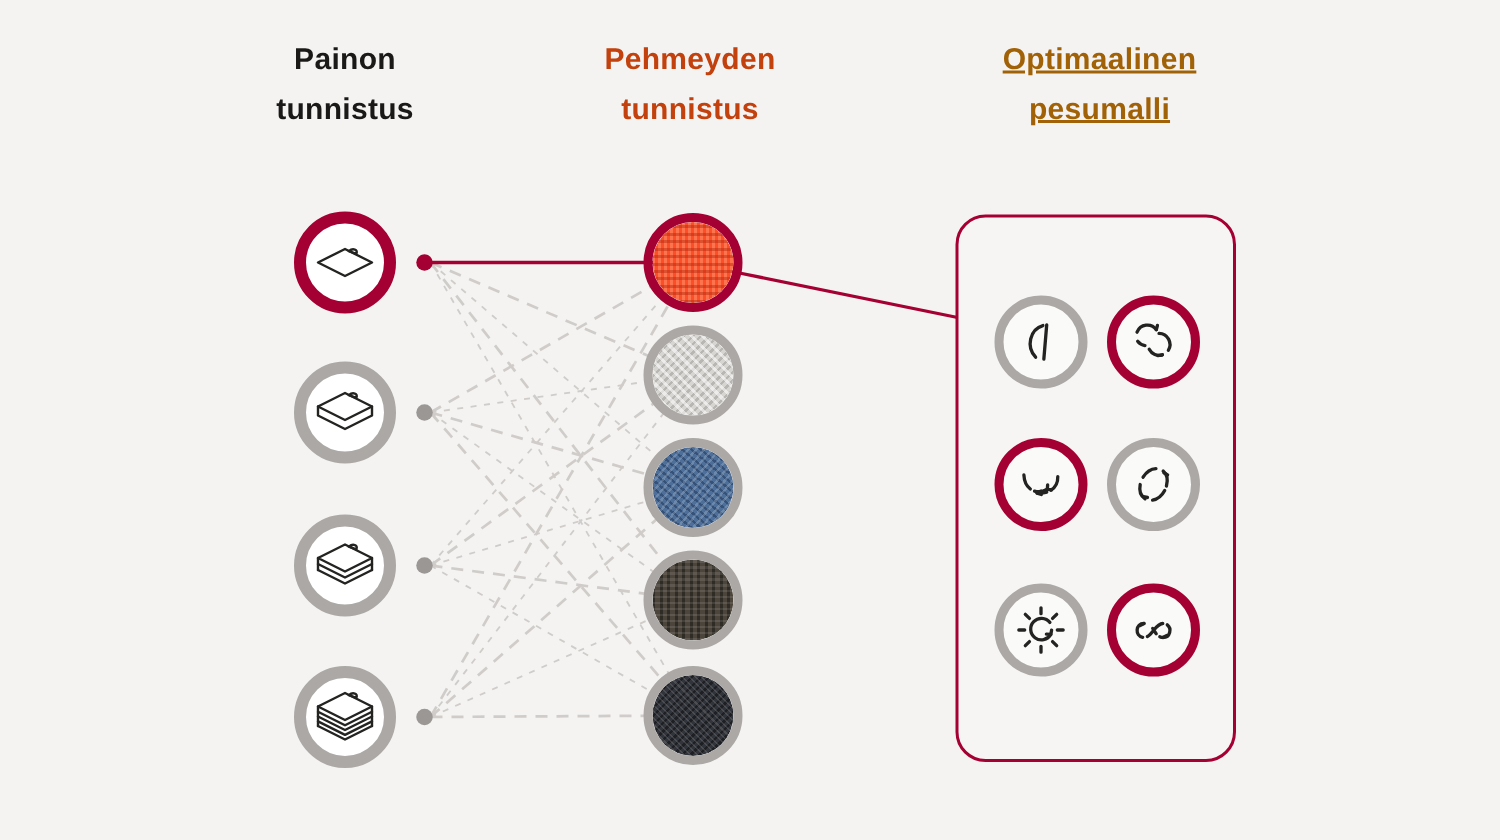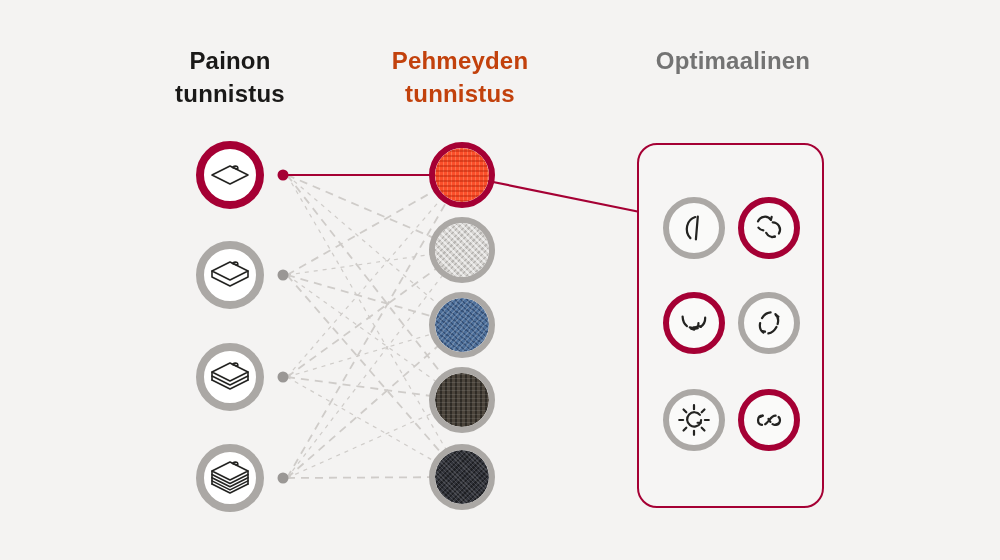--- a/index.html
+++ b/index.html
@@ -1,19 +1,19 @@
 <!DOCTYPE html>
 <html><head>
 <meta charset="utf-8">
 <style>
   html,body{margin:0;padding:0;}
   body{font-family:"Liberation Sans","DejaVu Sans",sans-serif;background:#e9e9e9;}
   #stage{position:relative;width:1000px;height:560px;background:#f4f3f2;overflow:hidden;}
-  .col-title{position:absolute;top:44px;text-align:center;font-weight:bold;
-    font-size:24px;line-height:33px;color:#1a1918;letter-spacing:.2px;}
+  .col-title{position:absolute;top:24px;text-align:center;font-weight:bold;
+    font-size:20px;line-height:33px;color:#1a1918;letter-spacing:.2px;}
   .col-title span{display:block;}
   #net{position:absolute;left:0;top:0;}
   .node{position:absolute;border-radius:50%;box-sizing:border-box;
     display:flex;align-items:center;justify-content:center;background:#fff;}
   .fabric-wrap{position:absolute;border-radius:50%;box-sizing:border-box;overflow:hidden;}
   .fabric{position:absolute;inset:0;border-radius:50%;}
   .tex-orange-knit{background-image:
     repeating-linear-gradient(0deg, rgba(170,30,5,.40) 0 2px, rgba(255,255,255,0) 2px 5px),
     repeating-linear-gradient(90deg, rgba(255,160,120,.45) 0 1.5px, rgba(255,255,255,0) 1.5px 4px);}
   .tex-gray-linen{background-image:
@@ -65,22 +65,23 @@
     </svg>
 
   <div class="col-title" style="left: 105px; width: 250px; color: rgb(26, 25, 24);">
     <span>Painon</span>
     <span>tunnistus</span>
   </div>
   <div class="col-title" style="left: 335px; width: 250px; color: #c2410c;">
     <span>Pehmeyden</span>
     <span>tunnistus</span>
   </div>
-  <div class="col-title" style="left: 608px; width: 250px; color: #737373;">
+  <div class="col-title" style="left: 608px; width: 250px; color: #a16207; text-decoration: underline;">
     <span>Optimaalinen</span>
+    <span>pesumalli</span>
   </div>
 
   <div id="program-box" style="left: 637px; top: 143px; width: 187px; height: 365px; background: rgb(246, 245, 244); border: 2px solid rgb(165, 0, 52);"></div>
 
   <div id="weight-col">
       <div class="node" style="left: 196px; top: 141px; width: 68px; height: 68px; border: 8px solid rgb(165, 0, 52); background: rgb(255, 255, 255);">
         <svg class="icon-svg" width="44" height="36" viewBox="0 0 44 36">
           <path stroke="#232321" stroke-width="1.6" fill="none" stroke-linejoin="round" stroke-linecap="round" d="M4 18 L22 9 L40 18 L22 27 Z"></path>
           <path stroke="#232321" stroke-width="1.6" fill="none" stroke-linejoin="round" stroke-linecap="round" d="M24.5 10.4 C 27.3 8.1, 30.8 9.3, 29.6 12.2 Z"></path>
         </svg>

